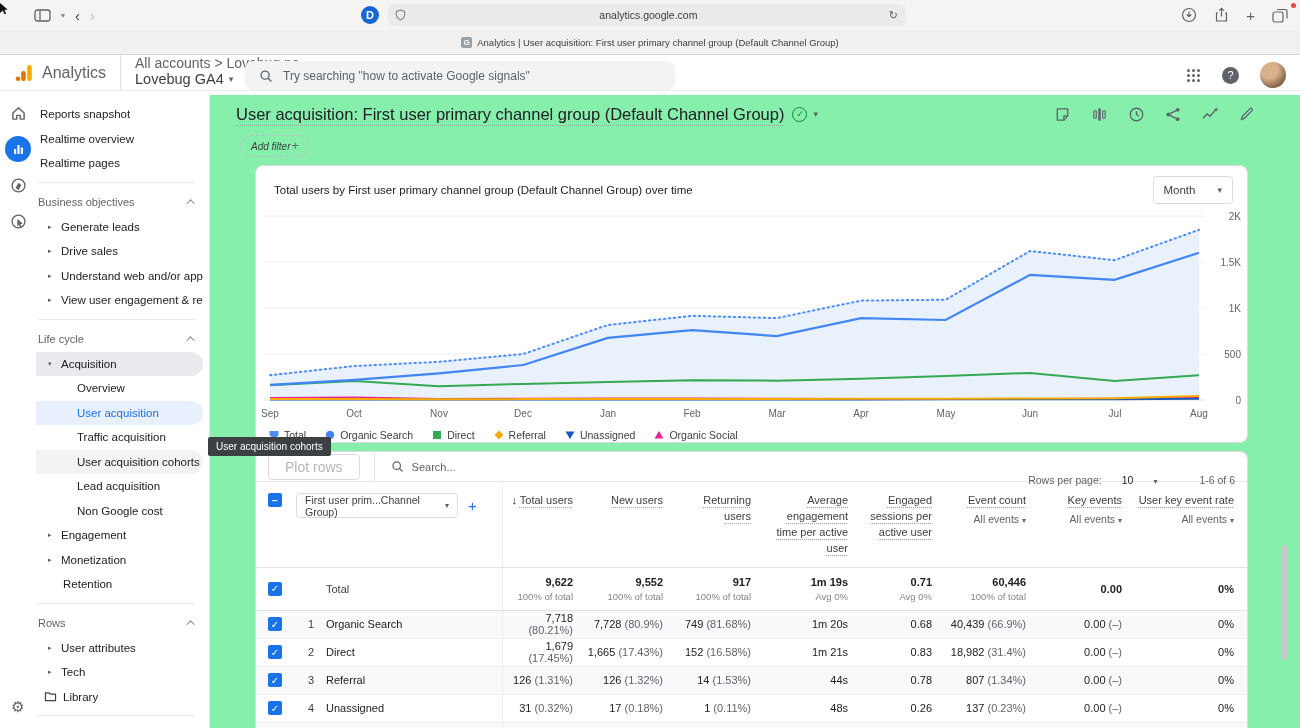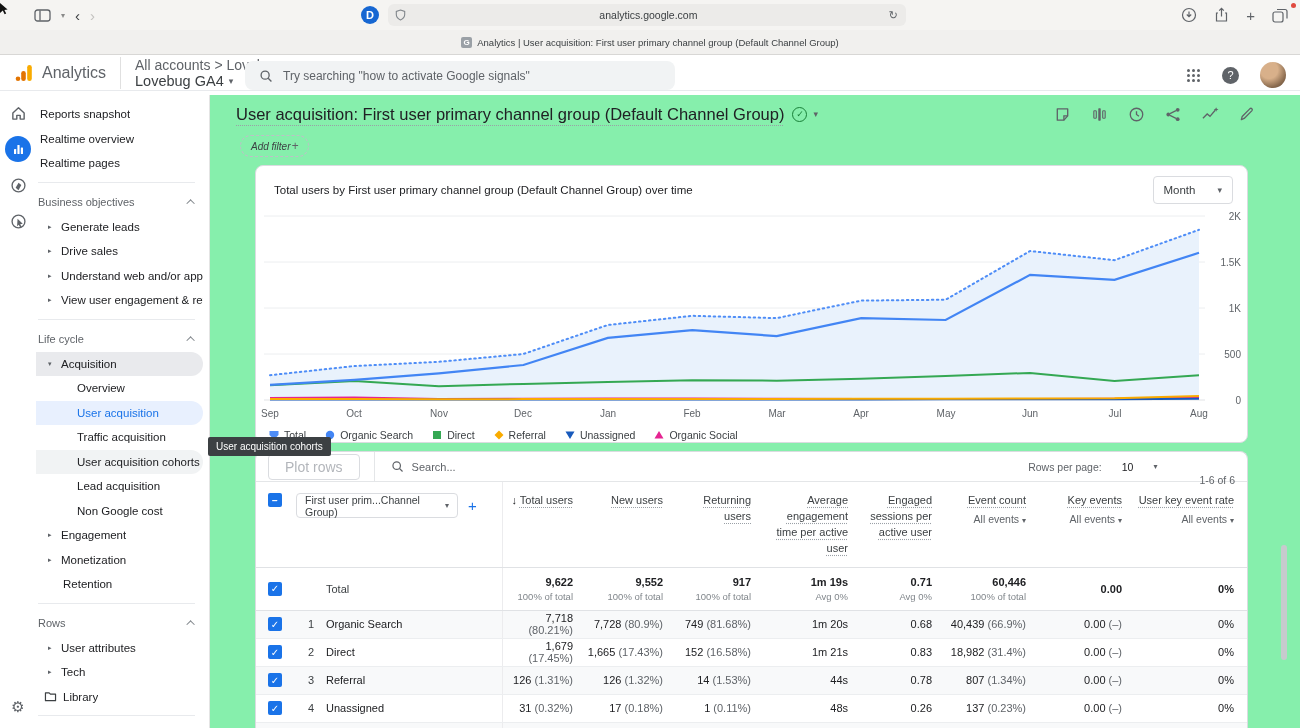--- a/index.html
+++ b/index.html
@@ -24,21 +24,21 @@
   .reload { font-size:11px; color:#5f6368; margin-right:8px; }
   .shield { margin-left:7px; margin-right:2px; display:flex; }
   .bb-right { position:absolute; right:12px; top:0; height:30px; display:flex; align-items:center; gap:17px; }
   .rec-dot { position:absolute; right:4px; top:3px; width:5px; height:5px; border-radius:50%; background:#e04a3f; }
   .cursor-tl { position:absolute; left:0; top:3px; }
   .pinned-fav { position:absolute; left:7px; top:35px; width:15px; height:15px; border-radius:3px; background:#b9b8b6; display:flex; align-items:center; justify-content:center; }
   .pinned-fav span { width:7px; height:7px; background:#e8e7e5; border-radius:1px; display:block; }
   .tab-title { font-size:9.5px; color:#3c4043; display:flex; align-items:center; gap:5px; }
   .g-fav { width:11px; height:11px; border-radius:2px; background:#9aa0a6; color:#fff; font-size:8px; font-weight:bold; display:flex; align-items:center; justify-content:center; }
   
-  .ga-header { position:absolute; left:0; top:55px; width:1300px; height:36px; background:#fff; border-bottom:1px solid #e8eaed; display:flex; align-items:center; }
+  .ga-header { position:absolute; left:0; top:55px; width:1300px; height:36px; background:#fff; border-bottom:1px solid #e8eaed; display:flex; }
   .ga-logo-wrap { display:flex; align-items:center; gap:8px; margin-left:14px; }
   .ga-logo-text { font-size:16px; color:#5f6368; }
   .prop-block { margin-left:14px; padding-left:14px; border-left:1px solid #e0e0e0; }
   .prop-crumb { font-size:14px; color:#5f6368; }
   .prop-name { font-size:14.5px; color:#3c4043; display:flex; align-items:center; gap:5px; }
   .prop-name .caret { font-size:9px; color:#5f6368; }
   .ga-search { position:absolute; left:245px; top:6px; width:430px; height:29px; background:#f1f3f4; border-radius:8px; display:flex; align-items:center; gap:10px; padding:0 14px; }
   .ga-search-ph { font-size:12px; color:#5f6368; }
   .ga-right { position:absolute; right:14px; top:0; height:40px; display:flex; align-items:center; gap:21px; }
   .help-circle { width:17px; height:17px; border-radius:50%; background:#5f6368; color:#fff; font-size:11px; display:flex; align-items:center; justify-content:center; }
@@ -87,21 +87,21 @@
   .xlabels { position:relative; height:14px; margin:2px 40px 0 8px; }
   .xlabels span { position:absolute; width:34px; text-align:center; font-size:10px; color:#5f6368; }
   .legend { display:flex; gap:19px; padding:7px 0 0 13px; align-items:center; }
   .legend-item { display:flex; align-items:center; gap:5px; font-size:10.5px; color:#3c4043; }
   
   .table-card { margin:8px 0 0 45px; width:993px; border:1px solid #dadce0; border-bottom:none; border-radius:8px 8px 0 0; background:#fff; }
   .table-toolbar { height:30px; display:flex; align-items:center; padding:0 12px; border-bottom:1px solid #e4e6e8; }
   .plot-rows { border:1px solid #dadce0; border-radius:4px; color:#b3b6bb; font-size:14px; padding:4px 16px; }
   .tb-divider { width:1px; height:29px; background:#e4e6e8; margin:0 0 0 14px; }
   .tb-search { display:flex; align-items:center; gap:8px; margin-left:16px; color:#5f6368; font-size:11px; }
-  .tb-right { margin-left:auto; display:flex; align-items:center; gap:6px; font-size:10.5px; color:#5f6368; }
+  .tb-right { margin-left:auto; display:flex; align-items:flex-end; gap:6px; font-size:10.5px; color:#5f6368; }
   .rpp-val { color:#202124; margin-left:14px; }
   .rpp-caret { font-size:8px; margin:0 10px 0 14px; }
   .rpp-range { margin-left:26px;margin-top:27px; }
   table.data { border-collapse:collapse; table-layout:fixed; width:991px; font-size:11px; }
   td { vertical-align:middle; }
   .t-head td { vertical-align:top; padding-top:11px; padding-bottom:10px; border-bottom:1px solid #e0e2e5; }
   .cell-cb { padding-left:12px; }
   .cb { width:14px; height:14px; border-radius:2px; background:#1a73e8; color:#fff; font-size:10px; font-weight:bold; display:flex; align-items:center; justify-content:center; }
   .dim-wrap { display:flex; align-items:center; gap:10px; }
   .dim-select { border:1px solid #dadce0; border-radius:4px; height:25px; padding:0 8px; display:flex; align-items:center; justify-content:space-between; width:162px; font-size:10.5px; color:#3c4043; }

